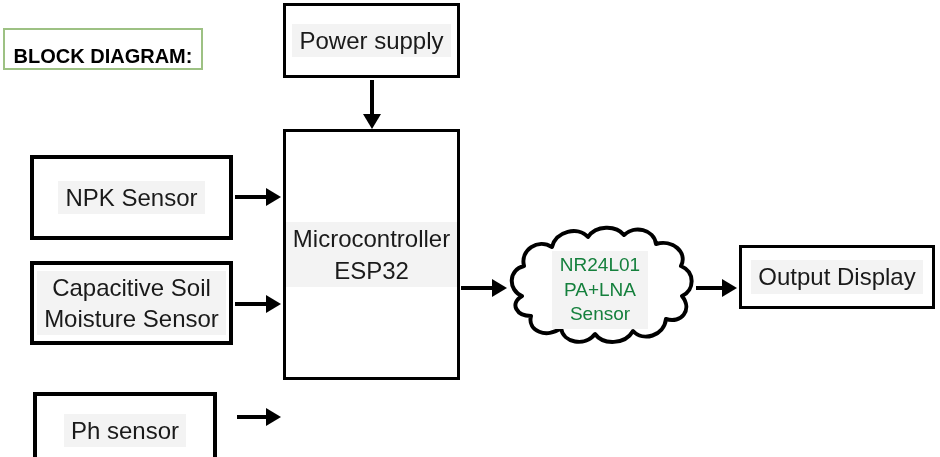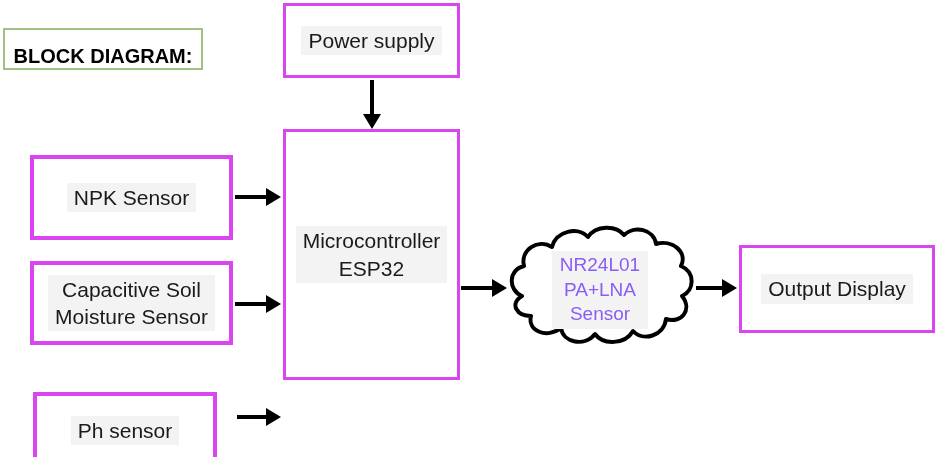--- a/index.html
+++ b/index.html
@@ -10,28 +10,28 @@
   }
   .canvas {
     position: relative;
     width: 940px;
     height: 457px;
     background: #ffffff;
     overflow: hidden;
   }
   .box {
     position: absolute;
-    border: 3px solid #d946ef;
+    border: 3px solid #000000;
     background: #ffffff;
     display: flex;
     align-items: center;
     justify-content: center;
     text-align: center;
     color: #1a1a1a;
-    font-size: 21px;
+    font-size: 24px;
     line-height: 1.3;
     box-sizing: border-box;
   }
   .hl {
     background: #f3f3f3;
     padding: 1px 7px;
     display: inline-block;
   }
   .title-box {
     position: absolute;
@@ -45,21 +45,21 @@
     font-weight: bold;
     font-size: 20px;
     color: #000000;
     box-sizing: border-box;
   }
   .power-box  { left: 283px; top: 3px;   width: 177px; height: 75px; }
   .micro-box  { left: 283px; top: 129px; width: 177px; height: 251px; }
   .npk-box    { left: 30px;  top: 155px; width: 203px; height: 85px; border-width: 4px; }
   .cap-box    { left: 30px;  top: 261px; width: 203px; height: 84px; border-width: 4px; }
   .ph-box     { left: 33px;  top: 392px; width: 184px; height: 77px; border-width: 4px; }
-  .output-box { left: 739px; top: 245px; width: 196px; height: 88px; }
+  .output-box { left: 739px; top: 245px; width: 196px; height: 64px; }
   .arrow-layer {
     position: absolute;
     left: 0; top: 0;
     width: 940px; height: 457px;
     pointer-events: none;
   }
   .cloud-wrap {
     position: absolute;
     left: 500px; top: 222px;
     width: 200px; height: 136px;
@@ -67,21 +67,21 @@
   .cloud-text {
     position: absolute;
     left: 0; top: 0;
     width: 100%; height: 100%;
     display: flex;
     align-items: center;
     justify-content: center;
     text-align: center;
     font-size: 19px;
     line-height: 1.3;
-    color: #8b5cf6;
+    color: #15803d;
   }
   .cloud-text .hl { padding: 2px 8px; }
 </style>
 </head>
 <body>
 
 <div class="canvas">
 
   <div class="title-box">
     <span>BLOCK DIAGRAM:</span>

